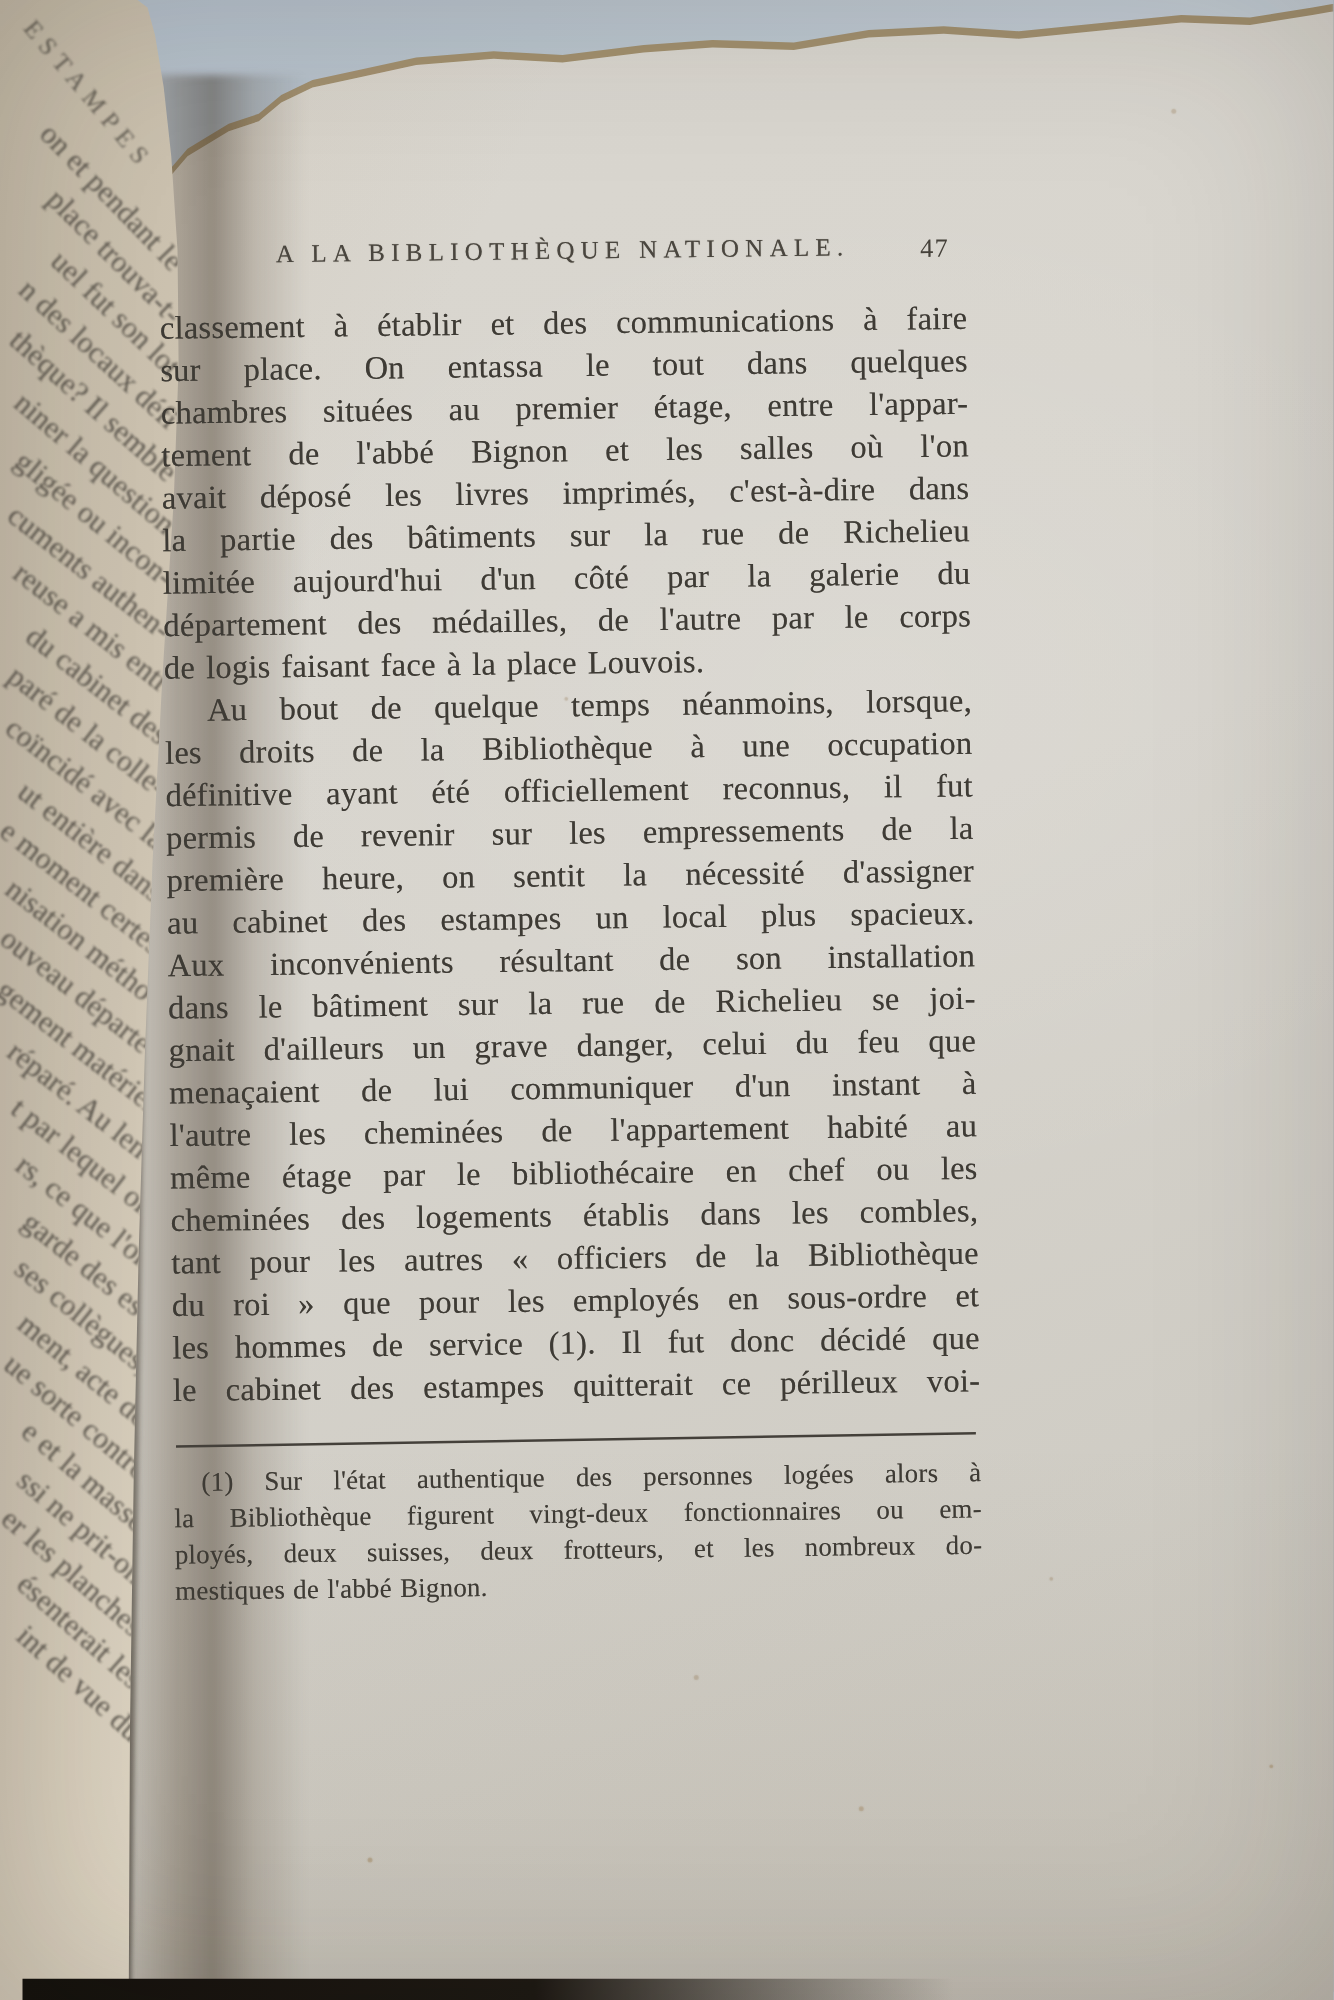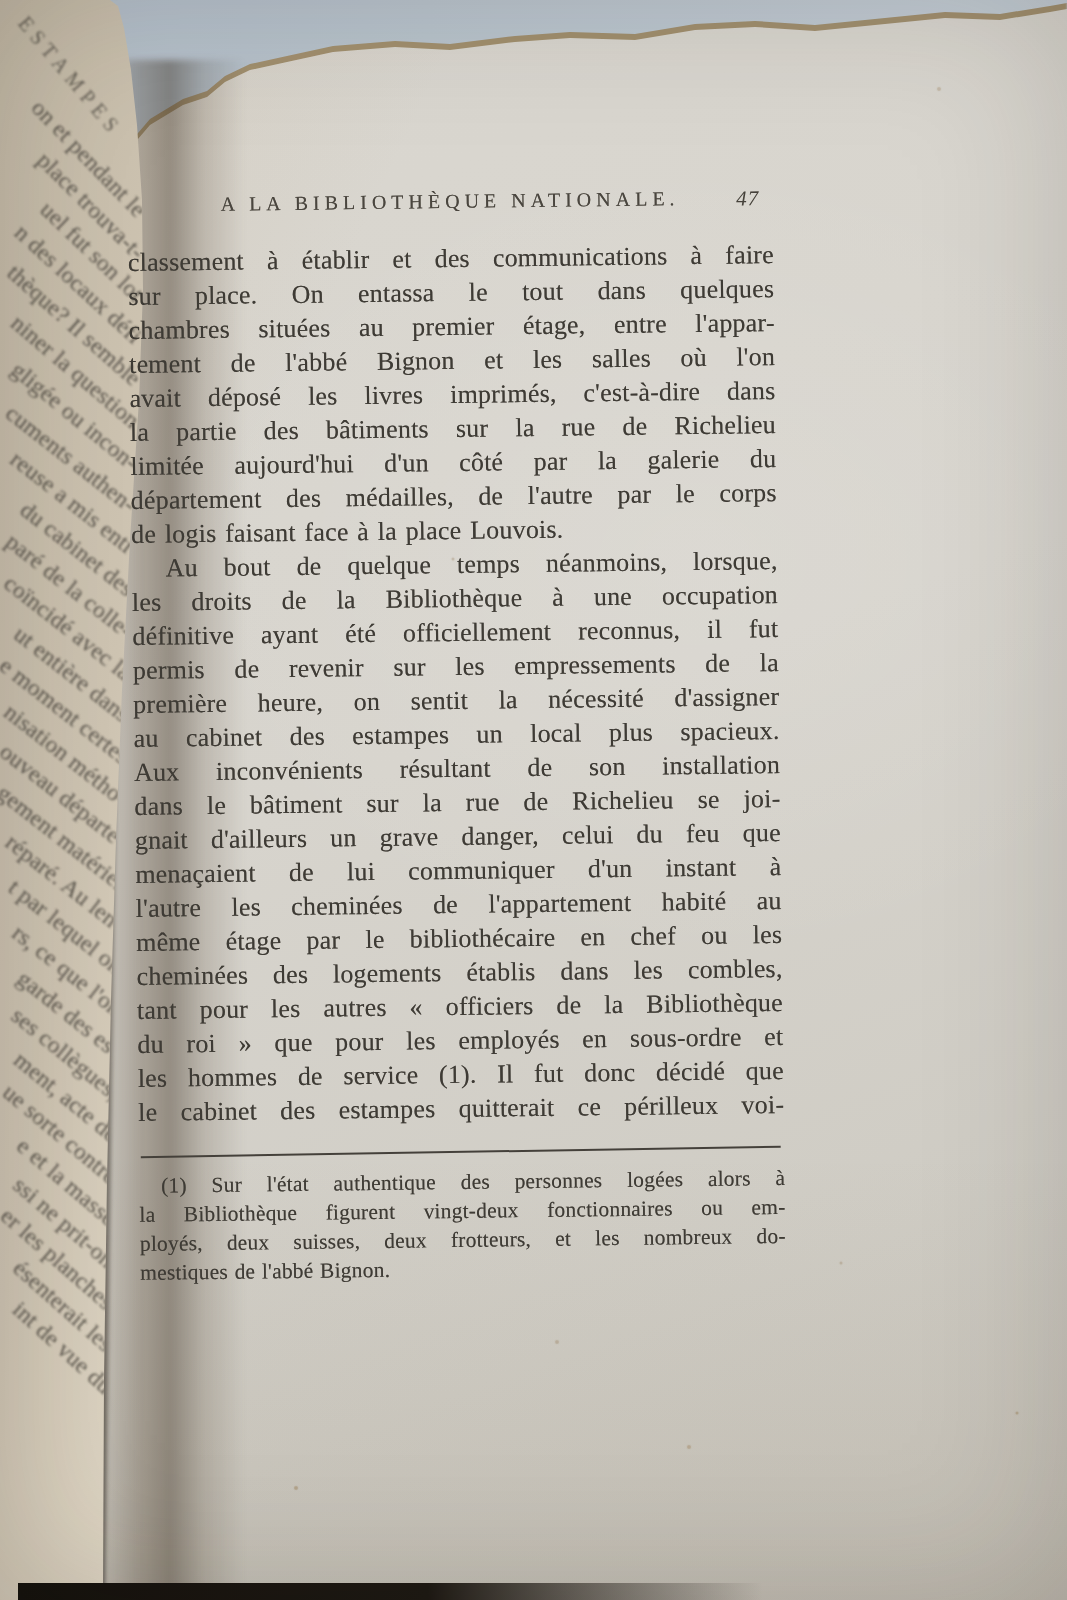--- a/index.html
+++ b/index.html
@@ -53,21 +53,21 @@
   .text-block{
     position:absolute;left:127px;top:190px;width:646px;
     transform:rotate(-0.7deg);transform-origin:50% 0;
     color:#3e3b35;
   }
   .page-header{position:relative;height:26px;}
   .running-title{
     text-align:center;font-size:20px;letter-spacing:5px;color:#4a463f;
     text-shadow:0 0 .6px rgba(60,55,45,.6);
   }
-  .page-number{position:absolute;right:14px;top:0;font-size:21px;color:#45413a;letter-spacing:1px;font-style:italic;}
+  .page-number{position:absolute;right:14px;top:0;font-size:21px;color:#45413a;letter-spacing:1px;}
   .body-text{margin-top:26px;font-size:26px;line-height:34px;letter-spacing:.2px;word-spacing:2px;
     text-shadow:0 0 .5px rgba(55,50,42,.55);}
   .line{text-align:justify;text-align-last:justify;}
   .line.short{text-align-last:left;}
   .line.indent{text-indent:34px;}
   .footnote-rule{
     width:640px;height:2px;background:#44403a;margin:25px 0 15px 2px;
     transform:rotate(-0.25deg);
   }
   .footnote{font-size:21.5px;line-height:29px;letter-spacing:.2px;word-spacing:1px;

